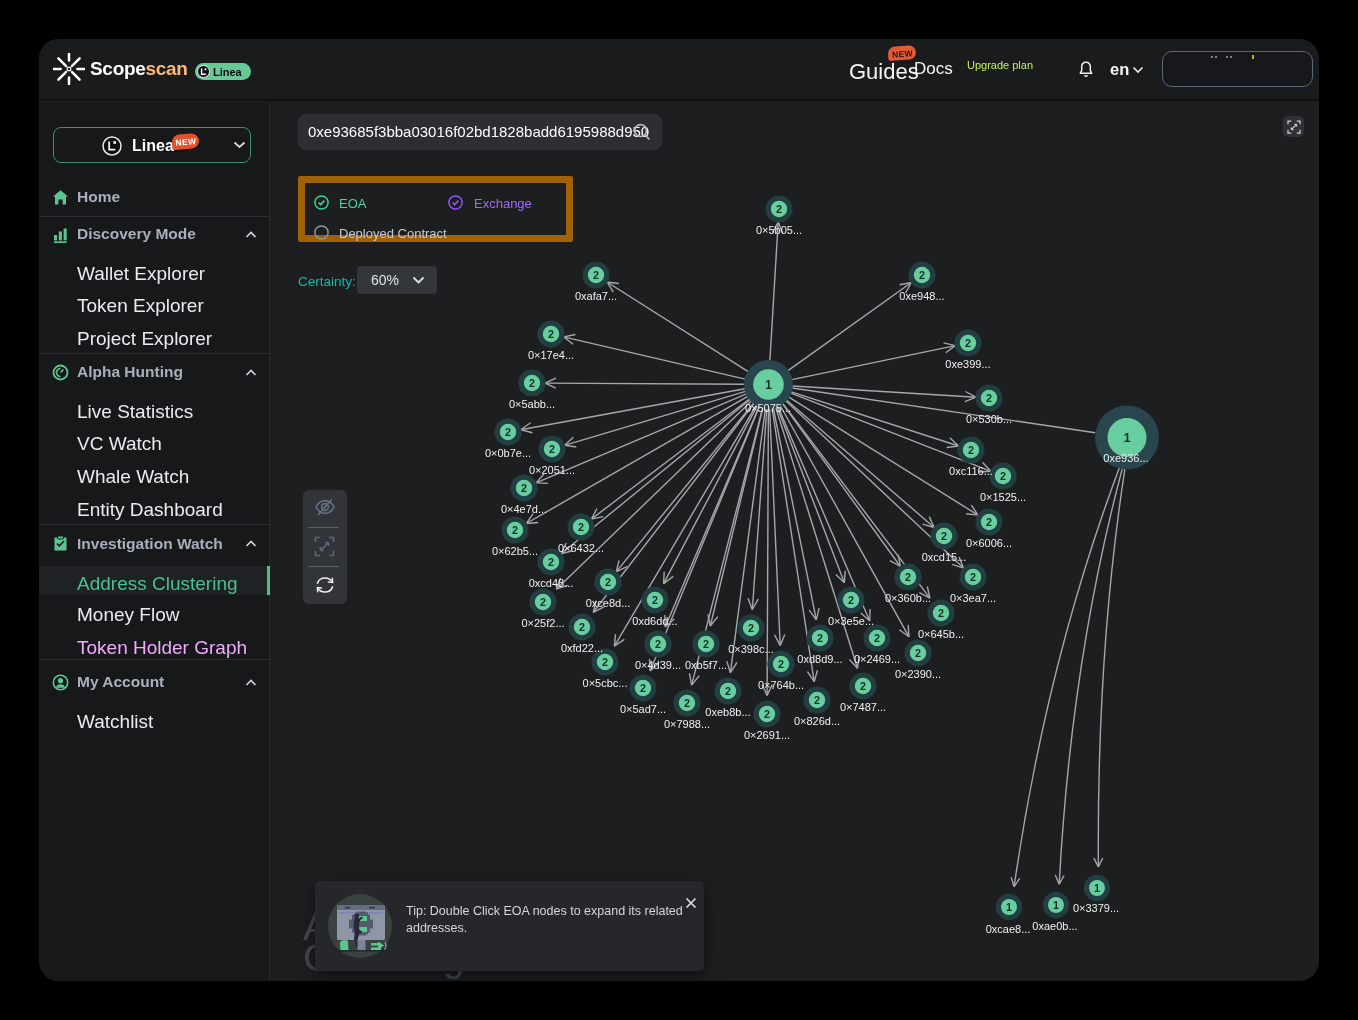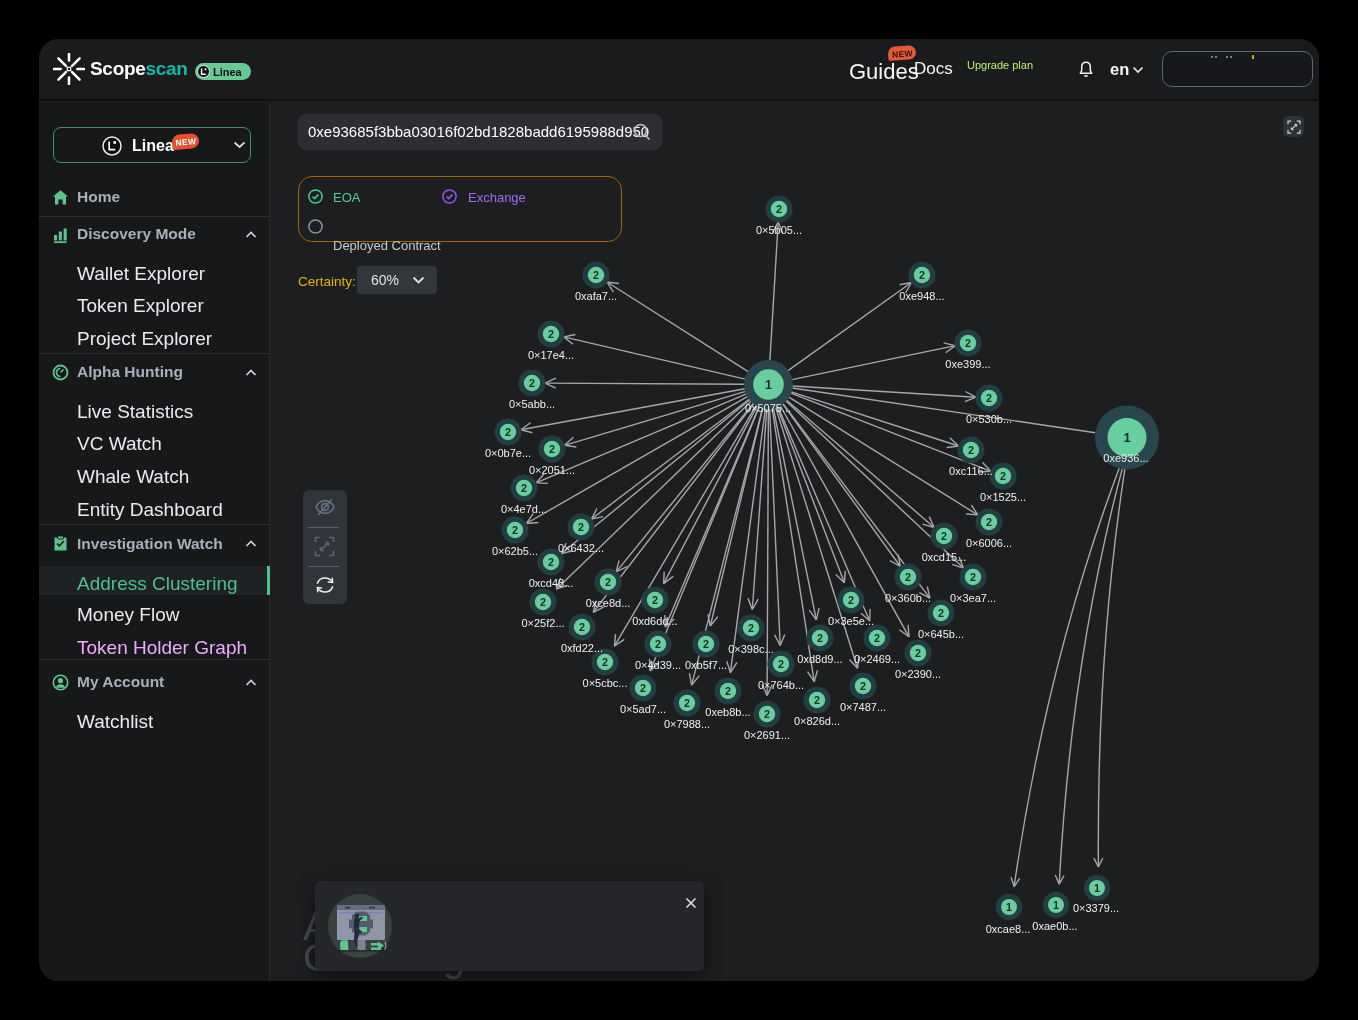--- a/index.html
+++ b/index.html
@@ -342,21 +342,21 @@
       <line x1="16" y1="24.4" x2="16" y2="31.2"></line>
       <line x1="0.8" y1="16" x2="7.6" y2="16"></line>
       <line x1="24.4" y1="16" x2="31.2" y2="16"></line>
       <line x1="5.4" y1="5.4" x2="12.9" y2="12.9"></line>
       <line x1="26.6" y1="5.4" x2="19.1" y2="12.9"></line>
       <line x1="5.4" y1="26.6" x2="12.9" y2="19.1"></line>
       <line x1="26.6" y1="26.6" x2="19.1" y2="19.1"></line>
     </g>
     <rect x="14.3" y="14.3" width="3.4" height="3.4" stroke-width="1.2"></rect>
   </svg>
-  <div class="abs" style="left:51px;top:19px;font-size:19px;font-weight:bold;color:#fff;letter-spacing:-0.3px">Scope<span style="color:#14b8a6">scan</span></div>
+  <div class="abs" style="left:51px;top:19px;font-size:19px;font-weight:bold;color:#fff;letter-spacing:-0.3px">Scope<span style="color:#fdba74">scan</span></div>
   <div class="abs" style="left:156px;top:24px;width:56px;height:17px;background:#67c994;border-radius:9px;">
     <svg class="abs" style="left:2px;top:2px" width="13" height="13" viewBox="0 0 13 13">
       <circle cx="6.5" cy="6.5" r="6" fill="#121314" stroke="#f4f4f4" stroke-width="0.9"></circle>
       <path d="M4.6 3.6 L4.6 9.2 L8.8 9.2" stroke="#fff" stroke-width="1.4" fill="none"></path>
       <rect x="7.6" y="3.4" width="1.8" height="1.8" fill="#fff"></rect>
     </svg>
     <div class="abs" style="left:18px;top:2.5px;font-size:11px;font-weight:bold;color:#0c0e0f">Linea</div>
   </div>
   <div class="abs" style="left:810px;top:20px;font-size:22px;font-weight:500;color:#f4f5f6">Guides</div>
   <div class="abs" style="left:849px;top:7px;width:28px;height:14px;background:#e55a36;border-radius:7px 7px 7px 2px;transform:rotate(-4deg)">
@@ -469,38 +469,38 @@
 </div>
 
 <div class="abs" style="left:259px;top:75px;width:364px;height:36px;background:#2c2e31;border-radius:8px;overflow:hidden">
   <div class="abs" style="left:10px;top:8.5px;font-size:15px;color:#fdfdfd;white-space:nowrap">0xe93685f3bba03016f02bd1828badd6195988d950</div>
 </div>
 <svg class="abs" style="left:593px;top:83px" width="20" height="20" viewBox="0 0 20 20" stroke="#b8bbbe" stroke-width="1.7" fill="none">
   <circle cx="8.6" cy="8.6" r="5.9"></circle>
   <line x1="13" y1="13" x2="17.5" y2="17.5"></line>
 </svg>
 
-<div class="abs" style="left:259px;top:137px;width:324px;height:66px;border:1px solid #a16207;border-radius:14px">
+<div class="abs" style="left:259px;top:137px;width:275px;height:66px;border:7px solid #a16207;border-radius:2px">
   <svg class="abs" style="left:9px;top:12px" width="15" height="15" viewBox="0 0 15 15" fill="none" stroke="#3ecf8e" stroke-width="1.5">
         <circle cx="7.5" cy="7.5" r="6.6"></circle>
         <path d="M4.6 7.6 L6.7 9.6 L10.4 5.6" stroke-width="1.7"></path>
       </svg>
   <div class="abs" style="left:34px;top:13px;font-size:13px;color:#4fd19a">EOA</div>
   <svg class="abs" style="left:143px;top:12px" width="15" height="15" viewBox="0 0 15 15" fill="none" stroke="#9353f3" stroke-width="1.5">
         <circle cx="7.5" cy="7.5" r="6.6"></circle>
         <path d="M4.6 7.6 L6.7 9.6 L10.4 5.6" stroke-width="1.7"></path>
       </svg>
   <div class="abs" style="left:169px;top:13px;font-size:13px;color:#9f6cf2">Exchange</div>
   <svg class="abs" style="left:9px;top:42px" width="15" height="15" viewBox="0 0 15 15" fill="none" stroke="#8f959d" stroke-width="1.5">
         <circle cx="7.5" cy="7.5" r="6.6"></circle>
       </svg>
-  <div class="abs" style="left:34px;top:61px;font-size:13px;color:#c7cad0">Deployed Contract</div>
-</div>
-
-<div class="abs" style="left:259px;top:235px;font-size:13.5px;color:#eab308">Certainty:</div>
+  <div class="abs" style="left:34px;top:43px;font-size:13px;color:#c7cad0">Deployed Contract</div>
+</div>
+
+<div class="abs" style="left:259px;top:235px;font-size:13.5px;color:#14b8a6">Certainty:</div>
 <div class="abs" style="left:318px;top:227px;width:80px;height:28px;background:#33363b;border-radius:4px">
   <div class="abs" style="left:14px;top:6px;font-size:14px;color:#dfe2e6">60%</div>
   <svg class="abs" style="left:55px;top:10px" width="13" height="9" viewBox="0 0 13 9" fill="none" stroke="#dfe2e6" stroke-width="1.8">
         <path d="M1.5 1.5 L6.5 6.5 L11.5 1.5"></path>
       </svg>
 </div>
 
 <div class="abs" style="left:264px;top:451px;width:44px;height:114px;background:#313439;border-radius:6px">
   <svg class="abs" style="left:11px;top:7px" width="22" height="20" viewBox="0 0 22 20" fill="none" stroke="#657083" stroke-width="1.6" stroke-linecap="round">
     <path d="M2 10 C4.2 5.8 7.4 3.6 11 3.6 C14.6 3.6 17.8 5.8 20 10 C17.8 14.2 14.6 16.4 11 16.4 C7.4 16.4 4.2 14.2 2 10 Z"></path>
@@ -548,18 +548,19 @@
     <rect x="29.5" y="46" width="8" height="10" fill="#7d8295"></rect>
     <path d="M12 50 C12 47 14 45.5 16 46.5 C18 45 20.5 46.5 20 49 L20.5 56 L12.5 56 Z" fill="#5bc68f"></path>
     <g fill="#5bc68f">
       <rect x="43" y="49" width="10" height="2.6"></rect>
       <rect x="43" y="53.4" width="10" height="2.6"></rect>
       <path d="M50 47.5 L56 51.5 L50 55.5 Z"></path>
     </g>
     <path d="M56.5 48 C58.5 49.5 58.5 53 56.5 55.5" stroke="#8f95a5" stroke-width="1.3" fill="none"></path>
     <rect x="8" y="56.2" width="48" height="1.3" fill="#20262a"></rect>
   </svg>
+  <div class="abs" style="left:91px;top:22px;width:278px;font-size:12.5px;line-height:16.5px;color:#d5d7da">Tip: Double Click EOA nodes to expand its related addresses.</div>
   <svg class="abs" style="left:370px;top:16px" width="12" height="12" viewBox="0 0 12 12" stroke="#e2e4e7" stroke-width="1.5">
         <path d="M1.5 1.5 L10.5 10.5 M10.5 1.5 L1.5 10.5"></path>
       </svg>
 </div>
 
 </div>
 
 </body></html>

